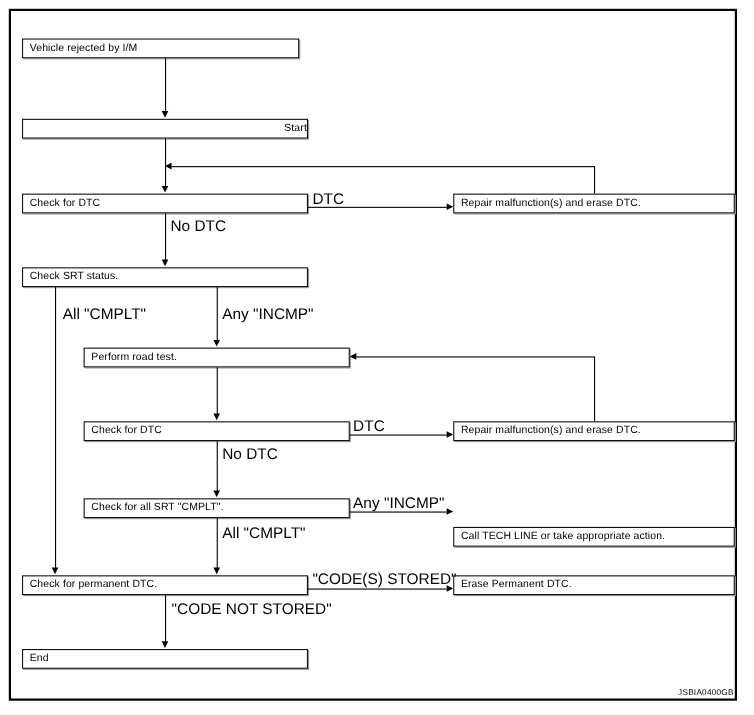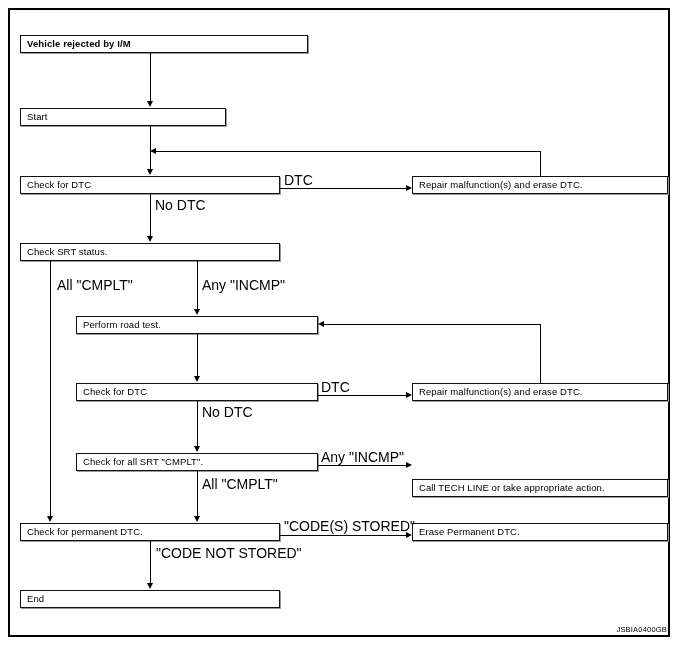--- a/index.html
+++ b/index.html
@@ -100,25 +100,25 @@
     font-family: "Liberation Sans", sans-serif;
   }
 </style>
 </head>
 <body>
 
 <div id="page">
 
   <div id="frame"></div>
 
-  <div class="box" style="left:20px; top:35px; width:288px; height:18px;font-weight:bold;">
+  <div class="box" style="left:20px; top:35px; width:252px; height:18px;">
     <span>Vehicle rejected by I/M</span>
   </div>
 
-  <div class="box" style="left:20px; top:108px; width:206px; height:18px;">
+  <div class="box" style="left:20px; top:108px; width:260px; height:18px;justify-content:flex-end;">
     <span>Start</span>
   </div>
 
   <div class="box" style="left:20px; top:176px; width:260px; height:18px;">
     <span>Check for DTC</span>
   </div>
 
   <div class="box" style="left:412px; top:176px; width:256px; height:18px;">
     <span>Repair malfunction(s) and erase DTC.</span>
   </div>

